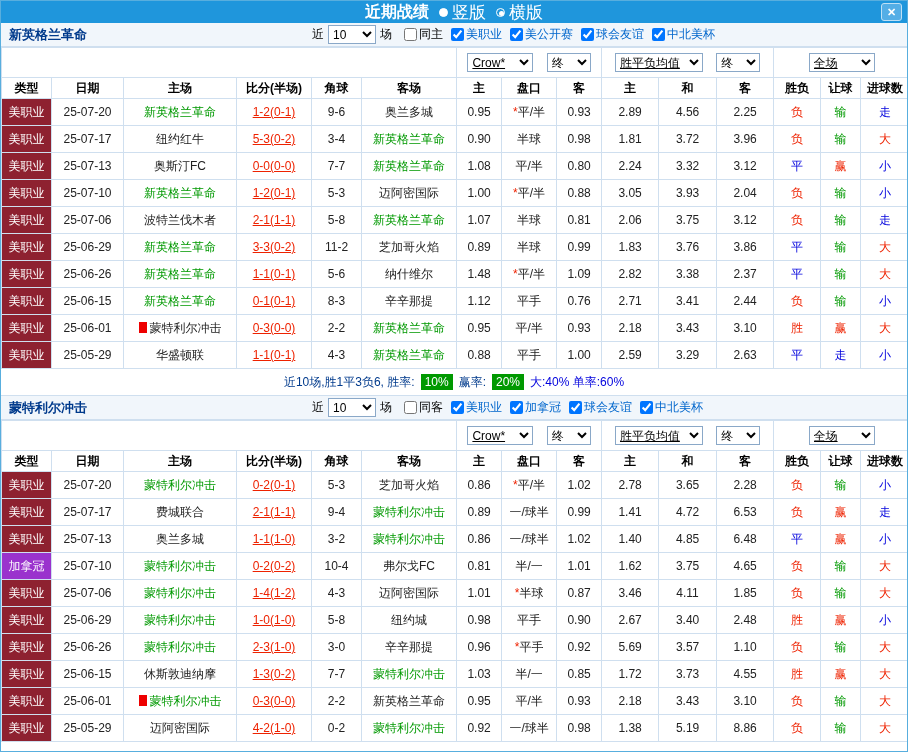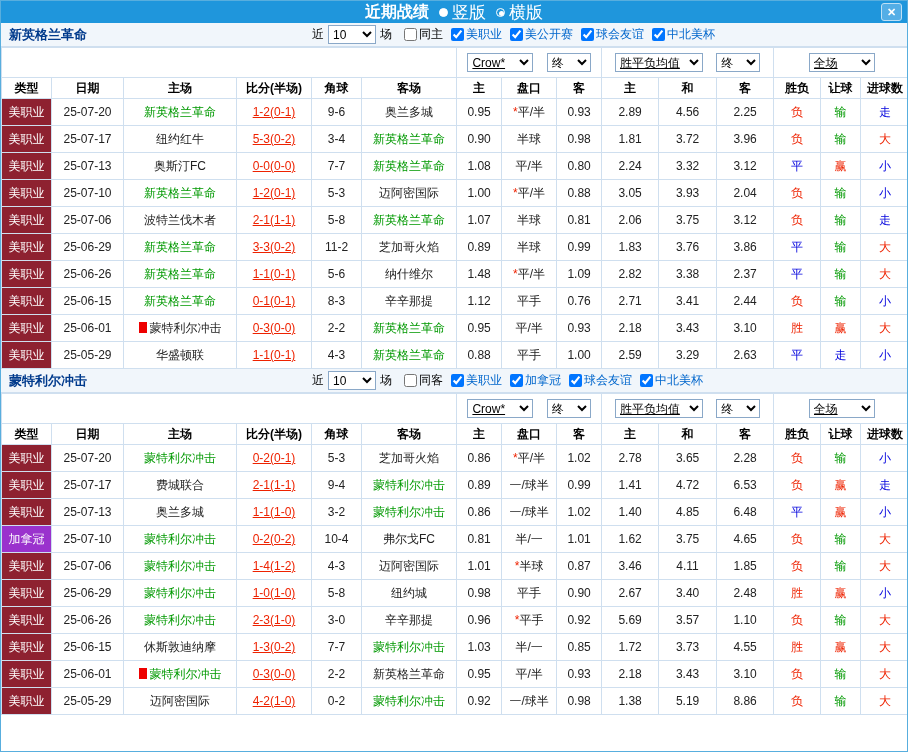--- a/index.html
+++ b/index.html
@@ -312,20 +312,27 @@
             <td>1.00</td>
             <td>2.59</td>
             <td>3.29</td>
             <td>2.63</td>
             <td class="c-blue">平</td>
             <td class="c-blue">走</td>
             <td class="c-blue">小</td>
           </tr>
         </tbody>
     </table>
+    <div class="summary">
+      <span class="s-lead">近10场,胜1平3负6, 胜率:</span>
+      <span class="s-badge">10%</span>
+      <span class="s-lead">赢率:</span>
+      <span class="s-badge">20%</span>
+      <span class="s-tail">大:40% 单率:60%</span>
+    </div>
   </section>
 
   <section class="team-section">
     <div class="filterbar">
       <span class="team-name">蒙特利尔冲击</span>
       <div class="filters">
         <span>近</span>
         <select class="sel-count"><option>10</option></select>
         <span>场</span>
         <span class="f-checks"><label class="chk">

